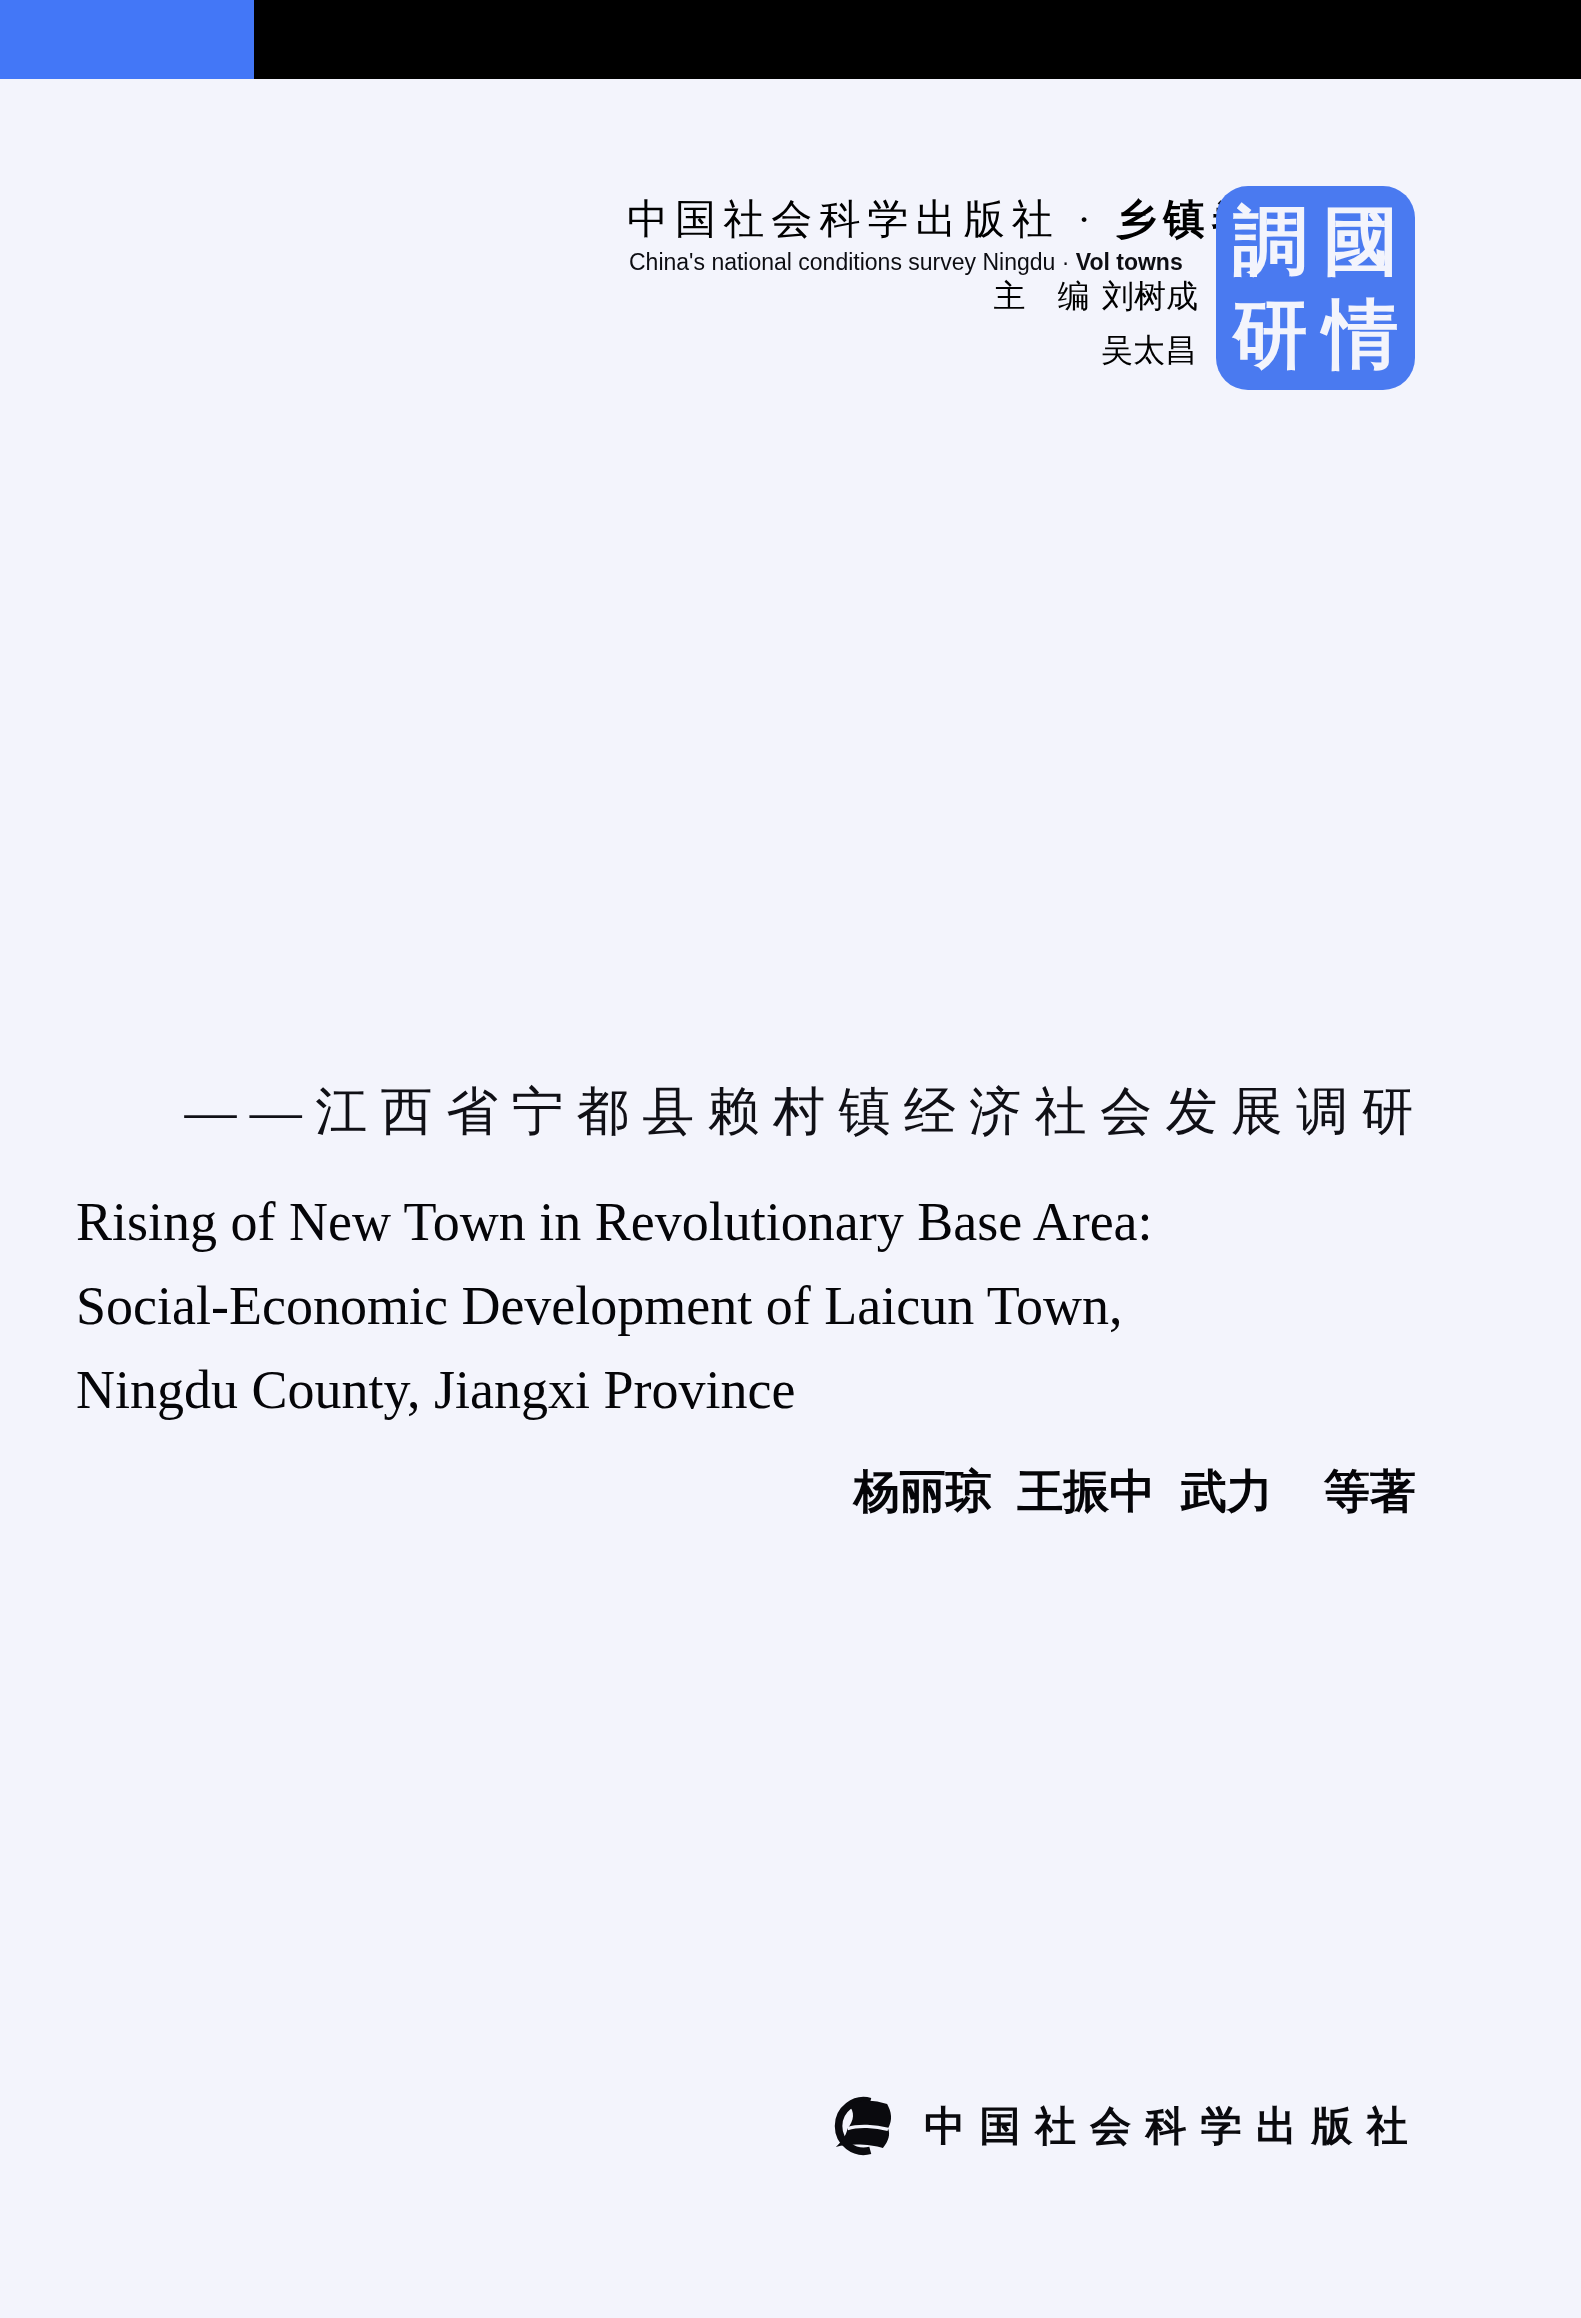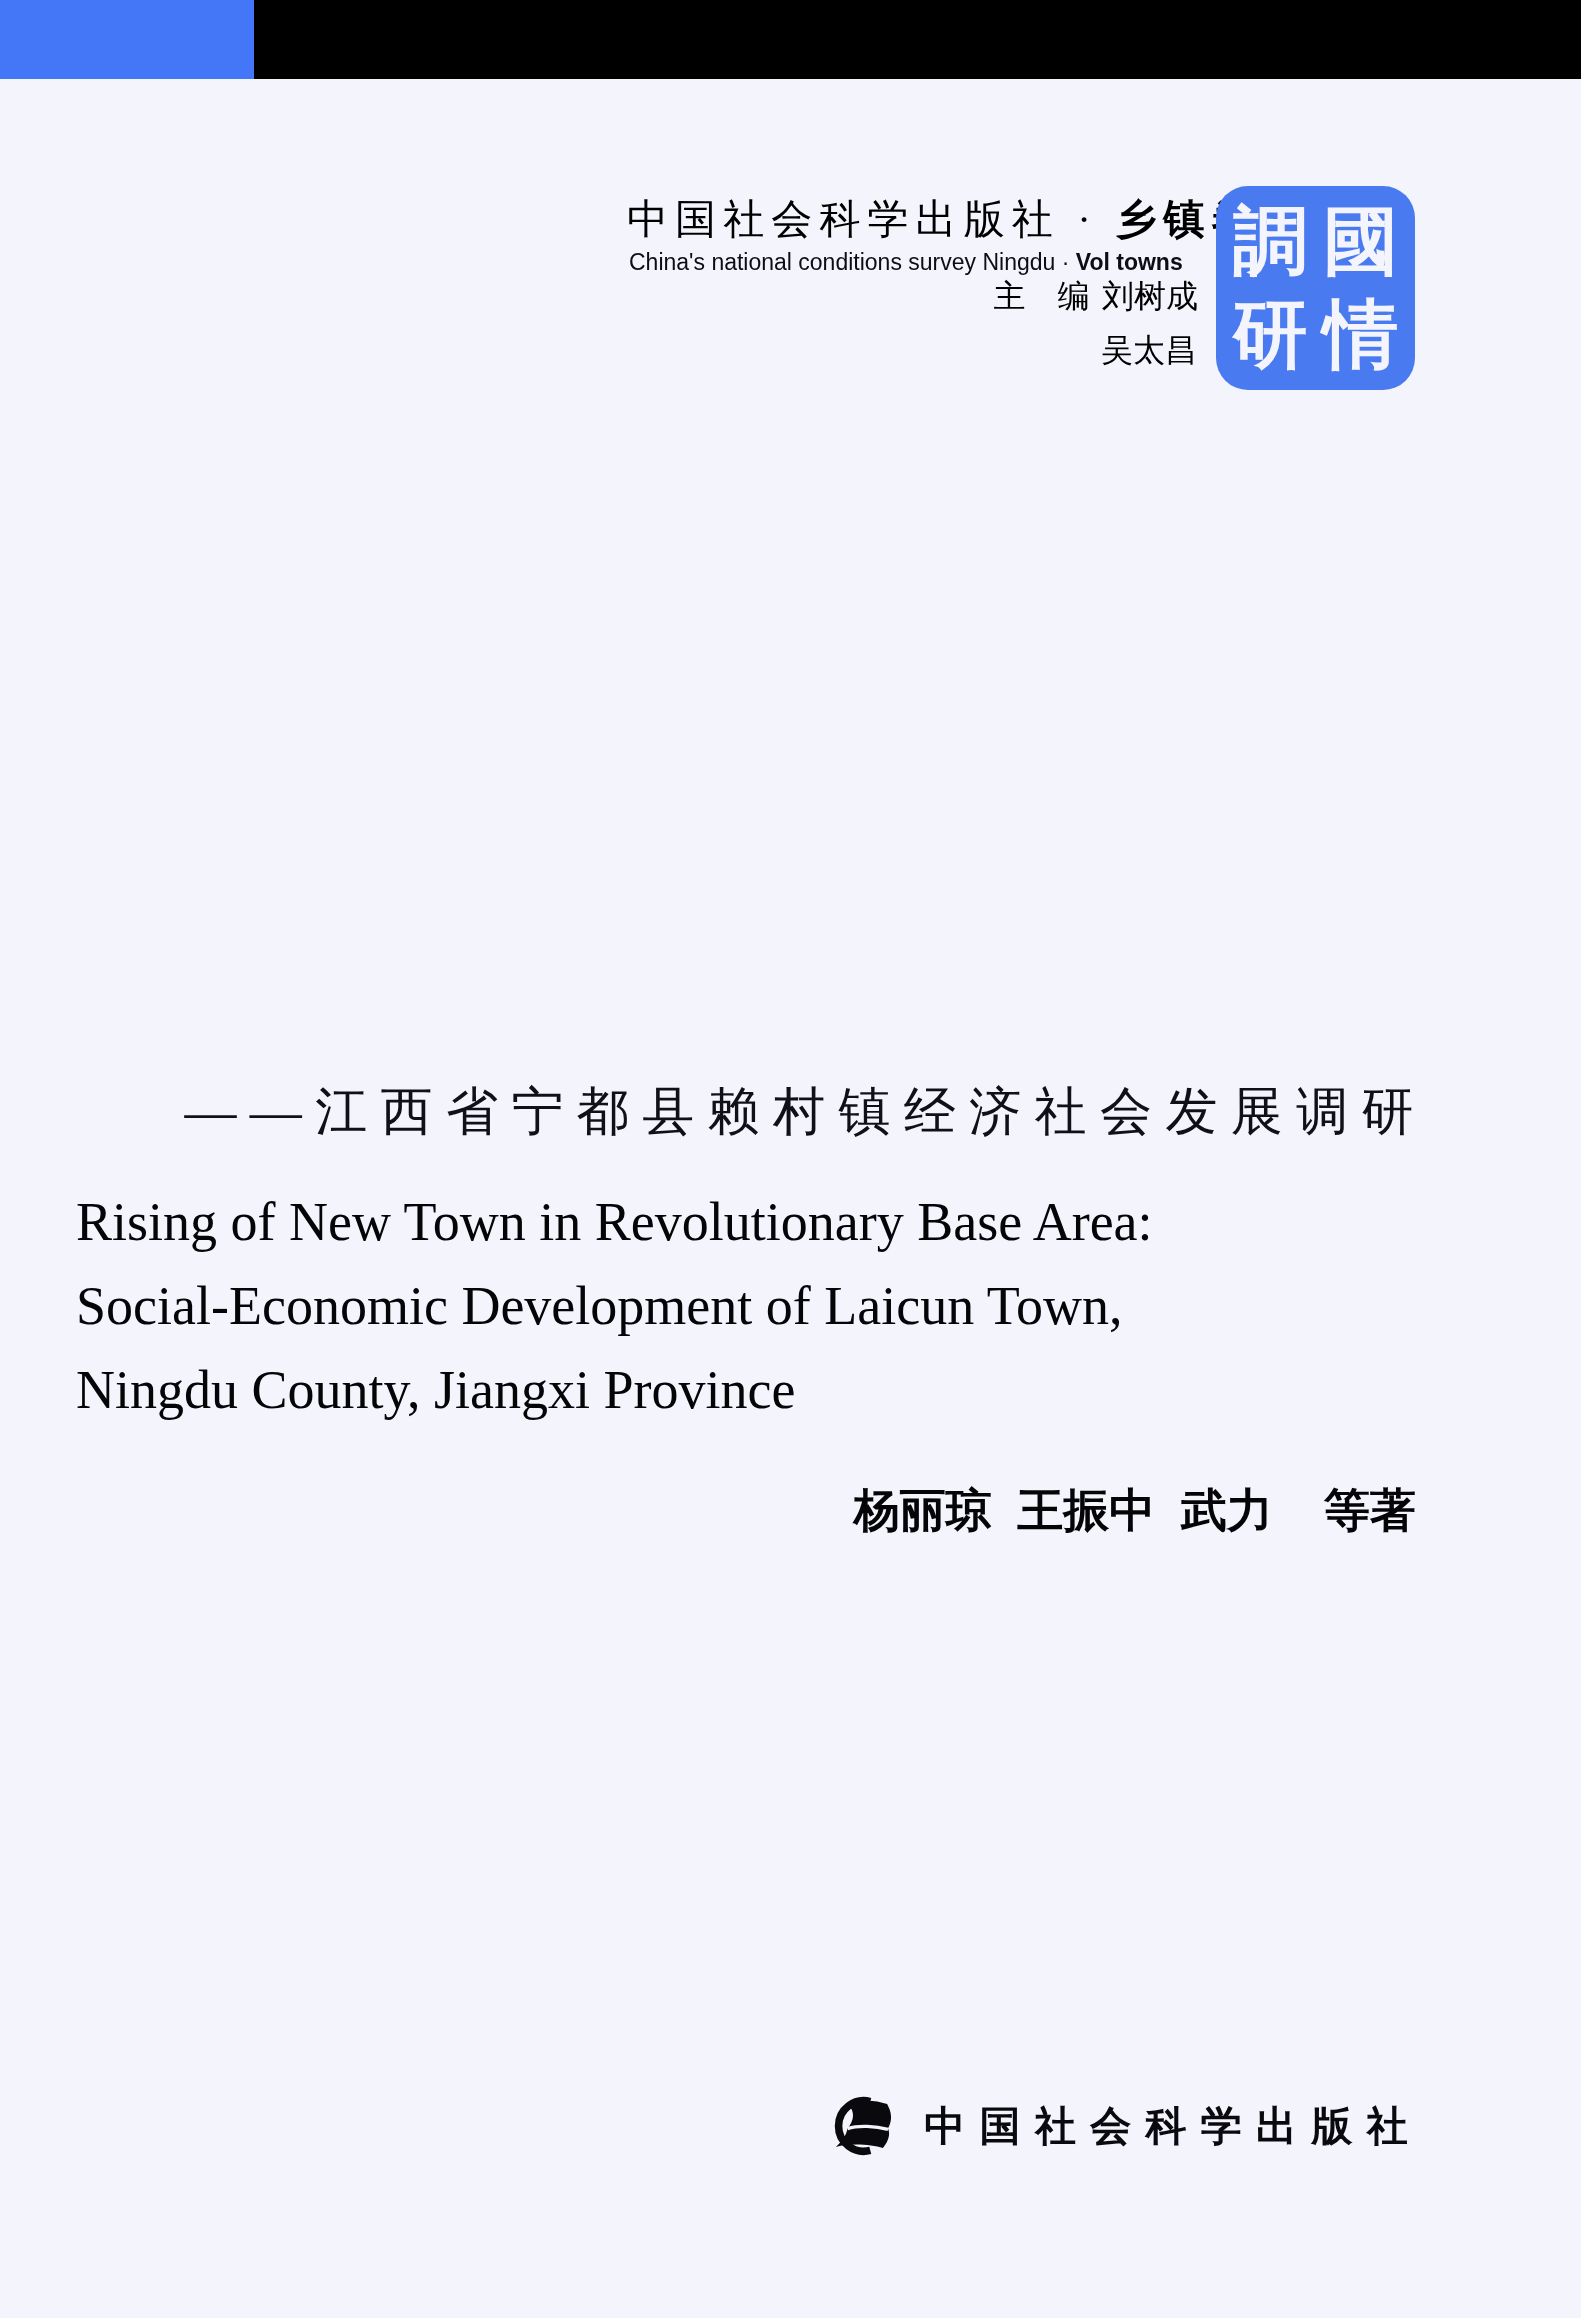--- a/index.html
+++ b/index.html
@@ -68,21 +68,21 @@
     white-space:pre;color:#101016;font-weight:normal;
   }
   .english-title{
     position:absolute;right:166px;top:1180px;width:1339px;
     font-size:54px;line-height:84px;color:#050508;
   }
   .authors{
     position:absolute;right:165px;top:1464px;
     font-family:"Liberation Sans","DejaVu Sans",sans-serif;
     font-weight:bold;font-size:46px;line-height:55px;
-    white-space:pre;color:#050508;margin-top:19px;
+    white-space:pre;color:#050508;
   }
 
   
   .publisher{
     position:absolute;right:159px;top:2091px;height:70px;
     display:flex;align-items:center;gap:19.6px;
   }
   .publisher-logo{width:79px;height:64px;flex:0 0 auto;}
   .publisher-name{
     font-size:41px;letter-spacing:14.3px;font-weight:bold;

